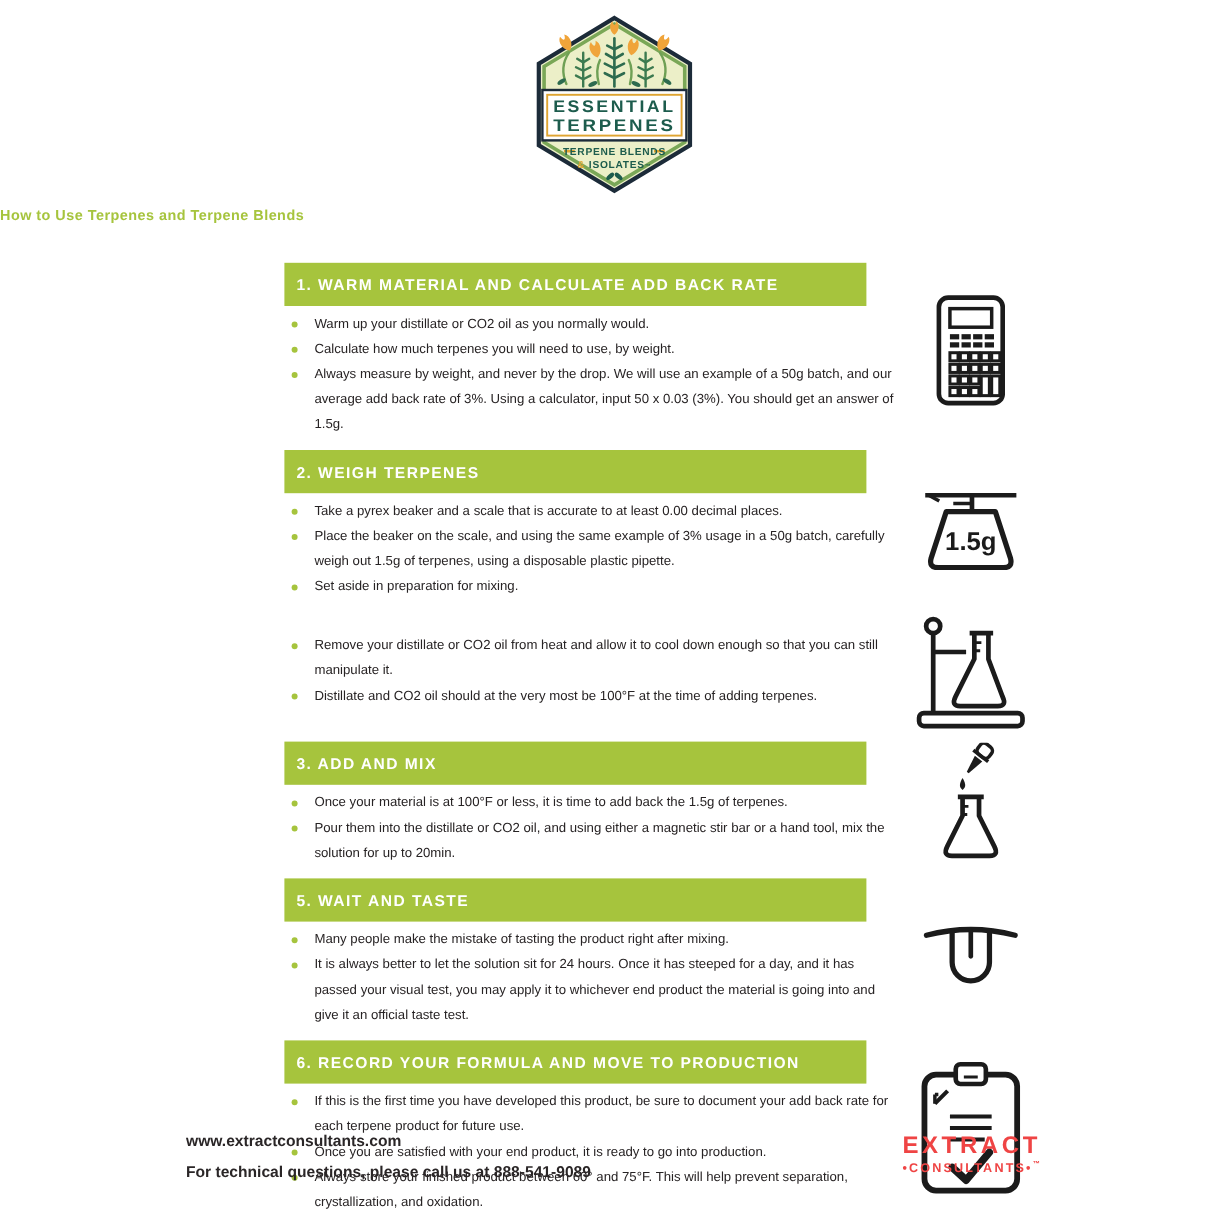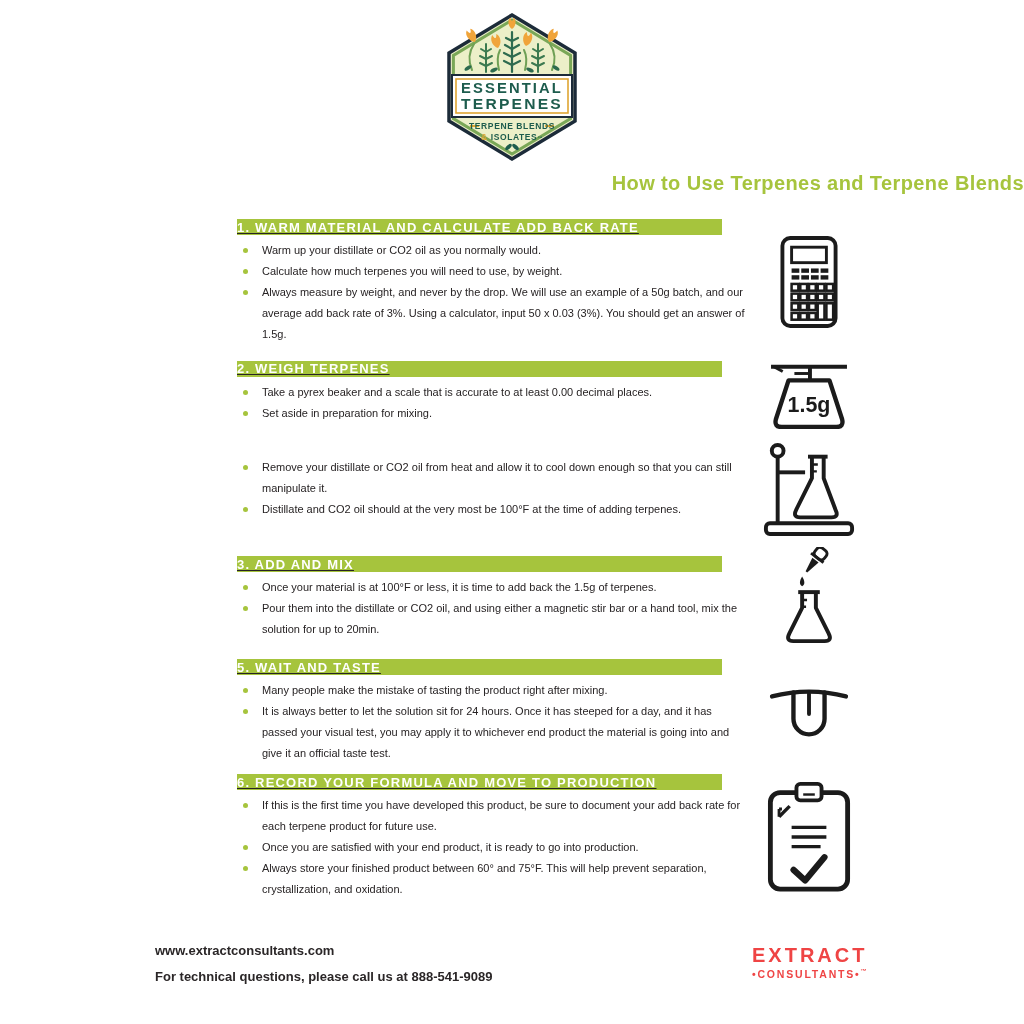--- a/index.html
+++ b/index.html
@@ -2,28 +2,28 @@
 <html><head>
 <meta charset="utf-8">
 <style>
   html,body{margin:0;padding:0;background:#ffffff;}
   .page{position:relative;width:1024px;height:1024px;background:#ffffff;overflow:hidden;
         font-family:"Liberation Sans",sans-serif;color:#272324;}
   :root{--accent:#a6c43d;--ink:#272324;--logo-green:#1d5c4d;--gold:#dfa532;--line:#1b1b1b;}
 
   .logo-wrap{position:absolute;top:12px;left:50%;transform:translateX(-50%);}
 
-  .page-title{position:absolute;top:172px;left:0;width:100%;text-align:right;
-              font-size:20px;font-weight:bold;color:var(--accent);letter-spacing:.4px;}
+  .page-title{position:absolute;top:172px;left:0;width:100%;text-align:left;
+              font-size:12px;font-weight:bold;color:var(--accent);letter-spacing:.4px;}
 
   .main{position:absolute;left:237px;top:219px;width:633px;}
   .section{display:flex;align-items:center;margin-bottom:10px;}
   .section-content{width:510px;flex:0 0 510px;}
-  .section-bar{width:485px;height:16px;background:var(--accent);display:flex;align-items:center;
-               box-sizing:border-box;margin-bottom:5px;text-decoration:underline;}
+  .section-bar{width:485px;height:36px;background:var(--accent);display:flex;align-items:center;
+               box-sizing:border-box;padding-left:10px;margin-bottom:5px;}
   .section-bar span{color:#ffffff;font-weight:bold;font-size:13px;letter-spacing:1.2px;}
   ul.bullets{list-style:none;margin:0;padding:0;}
   ul.bullets li{position:relative;padding-left:25px;font-size:11px;line-height:21px;color:var(--ink);}
   ul.bullets li::before{content:"";position:absolute;left:6px;top:8px;width:5px;height:5px;
                         border-radius:50%;background:var(--accent);}
   .icon-cell{flex:1;display:flex;align-items:center;justify-content:center;}
 
   .footer-left{position:absolute;left:155px;top:938px;font-size:13px;font-weight:bold;
                color:#2a2627;line-height:26px;}
   .brand{position:absolute;left:752px;top:944px;width:130px;color:#ef4444;}
@@ -145,20 +145,21 @@
       </div>
     </div>
 
     <div class="section">
       <div class="section-content">
         <div class="section-bar">
           <span>2. WEIGH TERPENES</span>
         </div>
         <ul class="bullets">
           <li>Take a pyrex beaker and a scale that is accurate to at least 0.00 decimal places.</li>
+          <li>Place the beaker on the scale, and using the same example of 3% usage in a 50g batch, carefully weigh out 1.5g of terpenes, using a disposable plastic pipette.</li>
           <li>Set aside in preparation for mixing.</li>
         </ul>
       </div>
       <div class="icon-cell">
         <svg width="88" height="74" viewBox="0 0 90 76" fill="none" stroke="#1b1b1b">
           <path d="M6,12 H84" stroke-width="4"></path>
           <path d="M9,12 l9,5" stroke-width="3"></path>
           <path d="M30,19 h16" stroke-width="3"></path>
           <path d="M46,12 v14" stroke-width="4"></path>
           <path d="M24,26 L66,26 L79,66 Q81,74 73,74 L17,74 Q9,74 11,66 Z" stroke-width="4.5" stroke-linejoin="round"></path>

